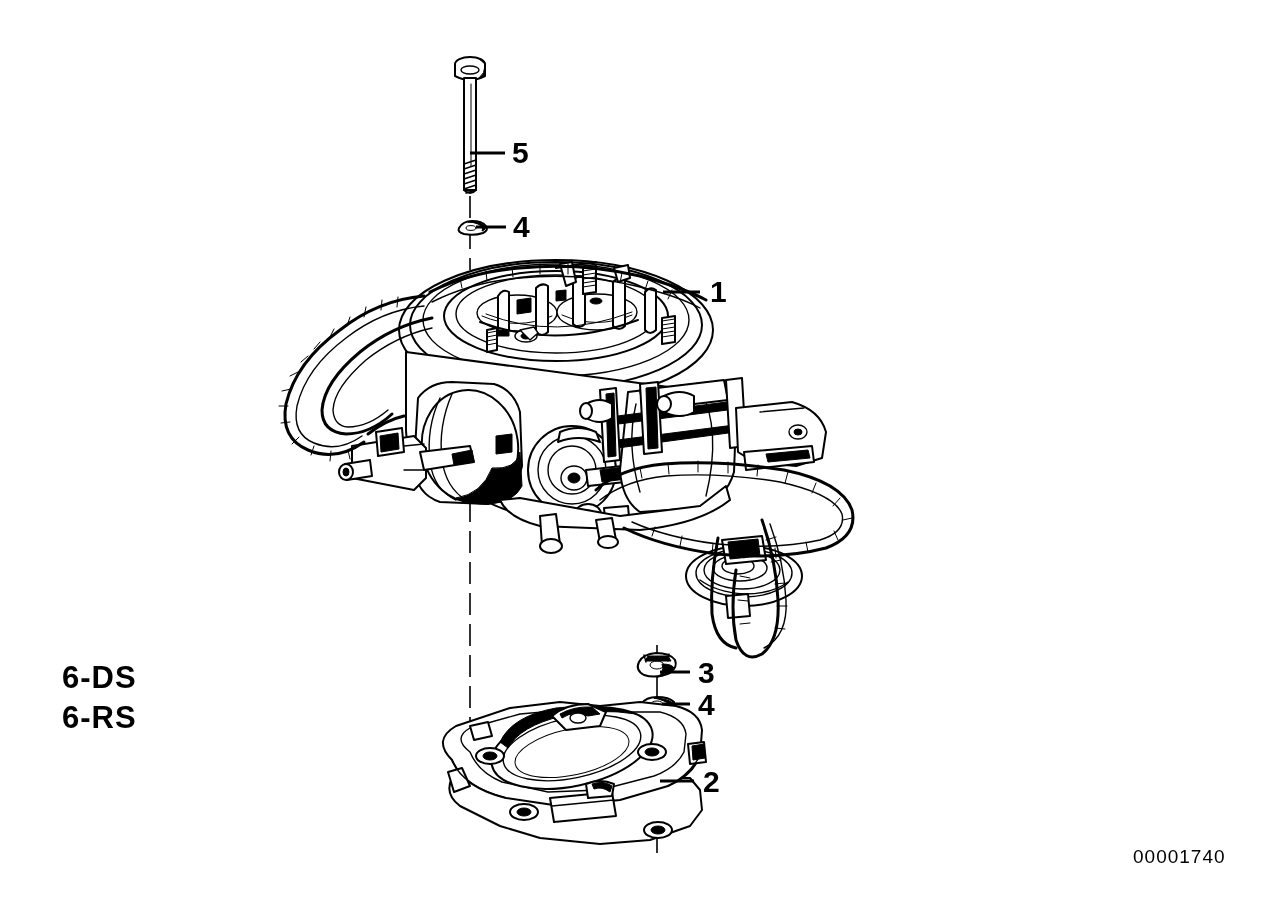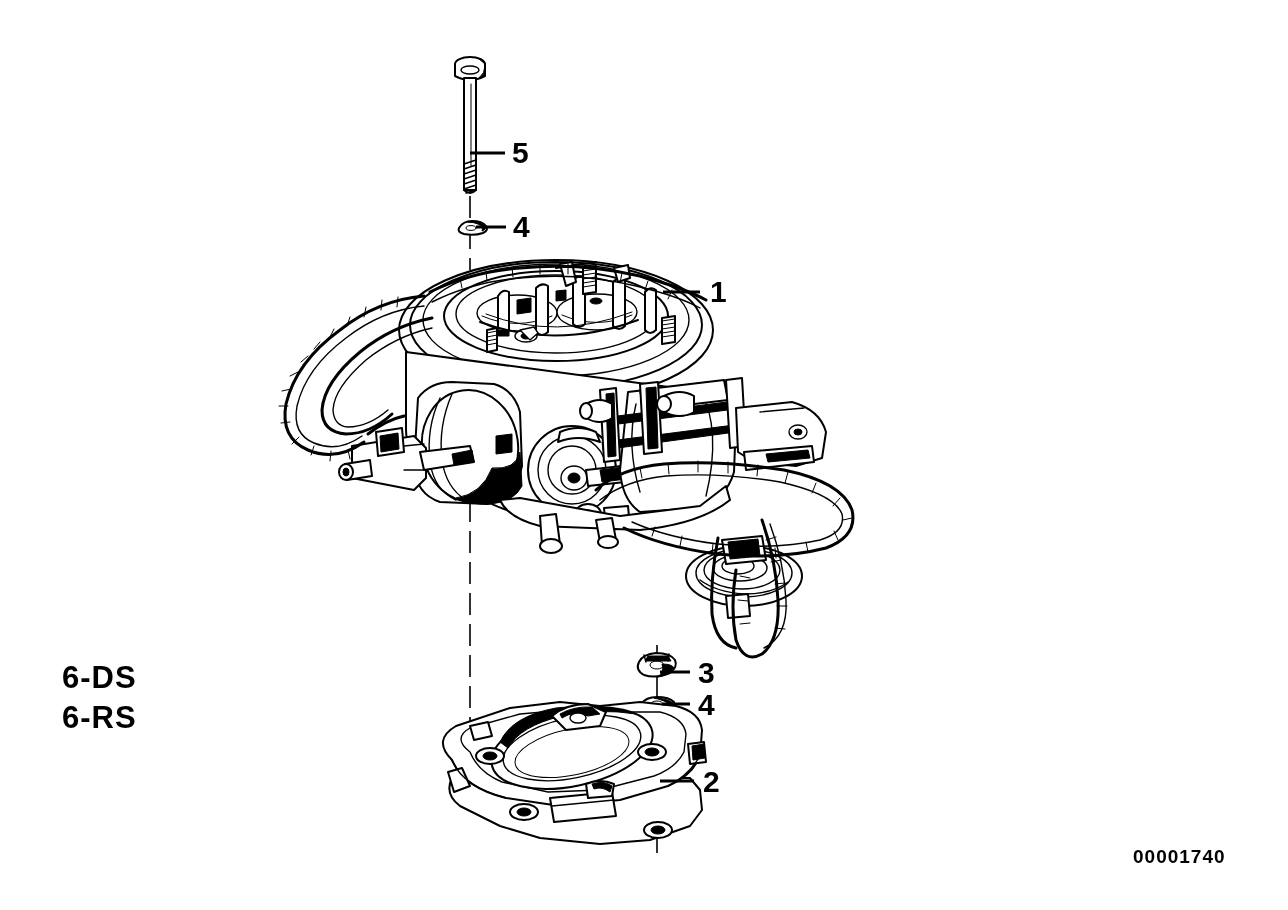--- a/index.html
+++ b/index.html
@@ -44,21 +44,21 @@
     font-weight: bold;
     font-size: 31px;
     color: #000000;
     line-height: 1;
     white-space: nowrap;
     letter-spacing: 1px;
   }
   .diagram-id {
     position: absolute;
     font-family: "Liberation Sans", sans-serif;
-    font-weight: bold;
+    font-weight: normal;
     font-size: 19px;
     color: #000000;
     letter-spacing: 1px;
     white-space: nowrap;
   }
   
   .ln { fill: none; stroke: #000; stroke-width: 2; stroke-linecap: round; stroke-linejoin: round; }
   .ln-thin { fill: none; stroke: #000; stroke-width: 1.4; stroke-linecap: round; stroke-linejoin: round; }
   .ln-hair { fill: none; stroke: #000; stroke-width: 1; stroke-linecap: round; stroke-linejoin: round; }
   .ln-thick { fill: none; stroke: #000; stroke-width: 3; stroke-linecap: round; stroke-linejoin: round; }

